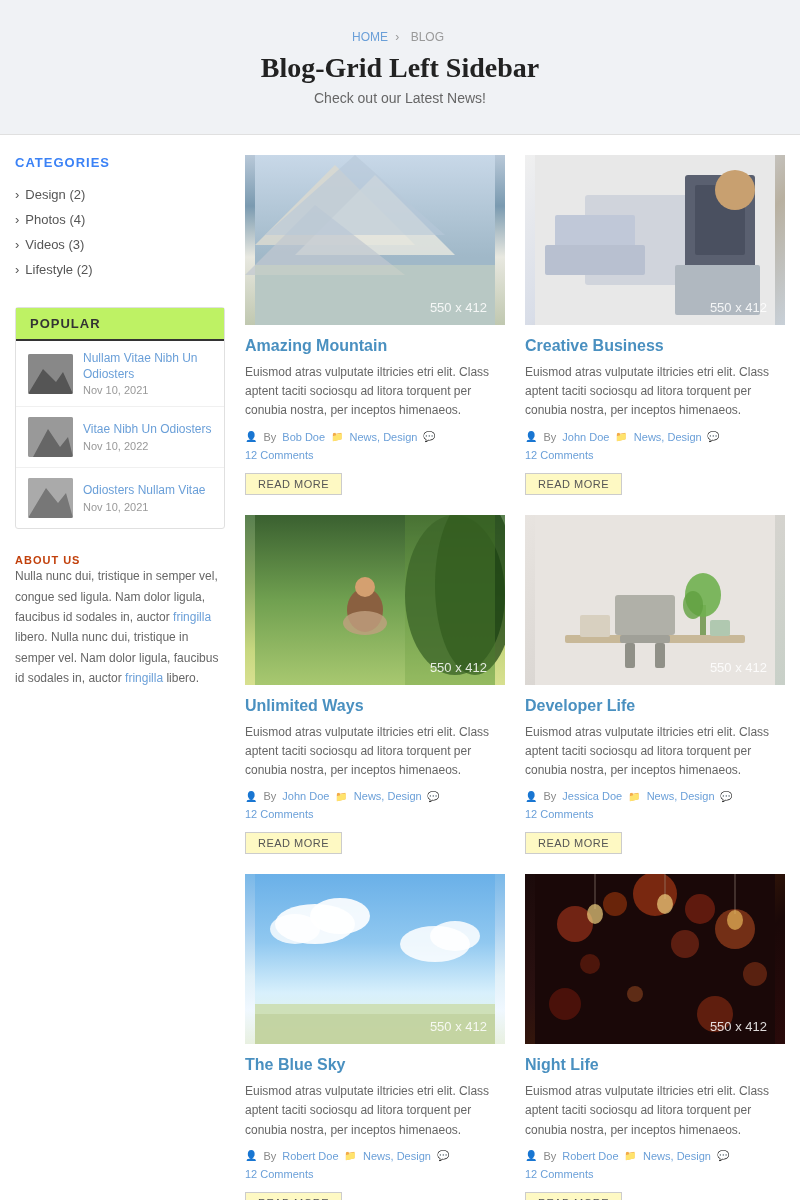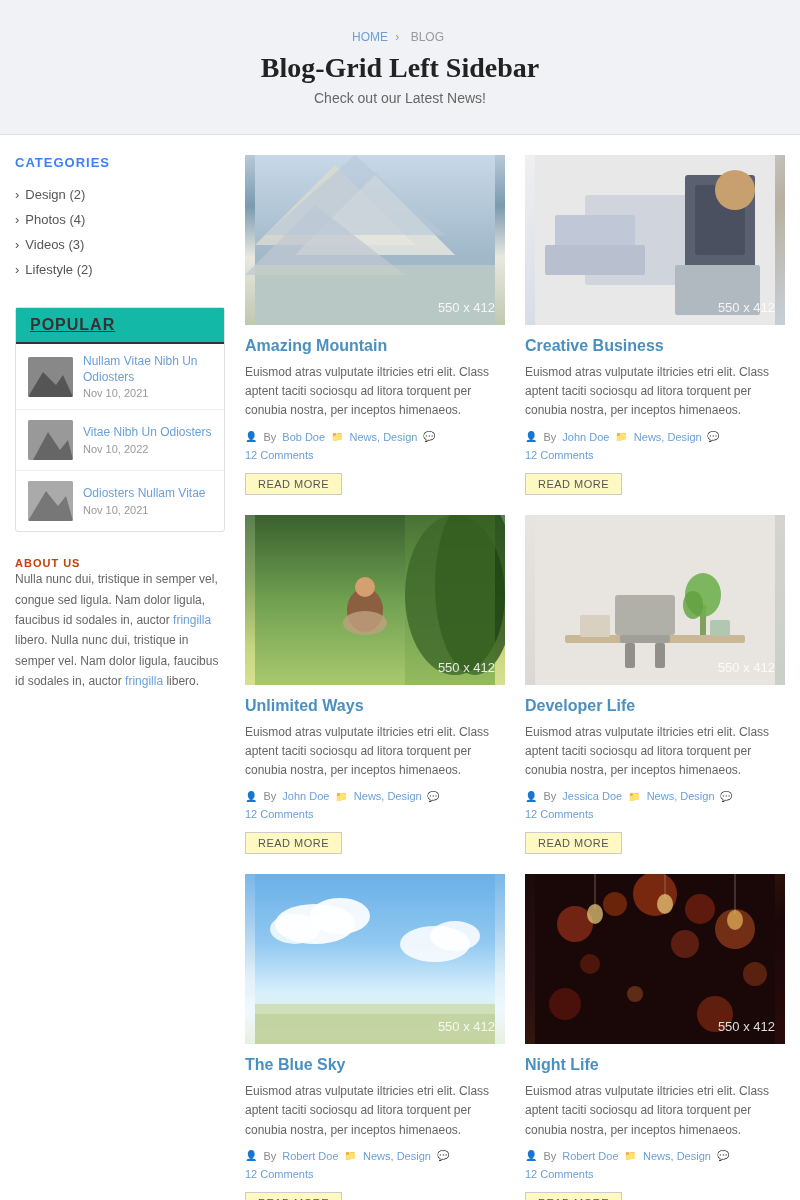--- a/index.html
+++ b/index.html
@@ -77,29 +77,28 @@
     }
 
     
     .popular-widget {
       border: 1px solid #e0e0e0;
       border-radius: 3px;
       margin-bottom: 25px;
     }
     .popular-tab {
       padding: 8px 14px;
-      font-size: 16px;
+      font-size: 13px;
       font-weight: bold;
       font-family: Arial, sans-serif;
       letter-spacing: 1px;
       border-bottom: 2px solid #333;
       color: #333;
       text-transform: uppercase;
-      background: #14b8a6;
-      text-decoration: underline;
+      background: #bef264;
     }
     .popular-item {
       display: flex;
       align-items: center;
       padding: 10px 12px;
       border-bottom: 1px solid #f0f0f0;
       gap: 10px;
       cursor: pointer;
     }
     .popular-item:last-child { border-bottom: none; }
@@ -160,21 +159,21 @@
       position: relative;
       overflow: hidden;
       margin-bottom: 12px;
       display: flex;
       align-items: center;
       justify-content: center;
     }
     .blog-image .img-label {
       position: absolute;
       bottom: 10px;
-      right: 10px;
+      right: 18px;
       color: rgba(255,255,255,0.85);
       font-size: 13px;
       font-family: Arial, sans-serif;
     }
     .img-mountain {
       background: linear-gradient(180deg, #b8c8d8 0%, #7a9ab0 30%, #e8e8e0 60%, #c0c8b0 100%);
     }
     .img-business {
       background: linear-gradient(135deg, #f0f0f0 0%, #d8dde8 40%, #b8b0a0 70%, #c8d0d8 100%);
     }

